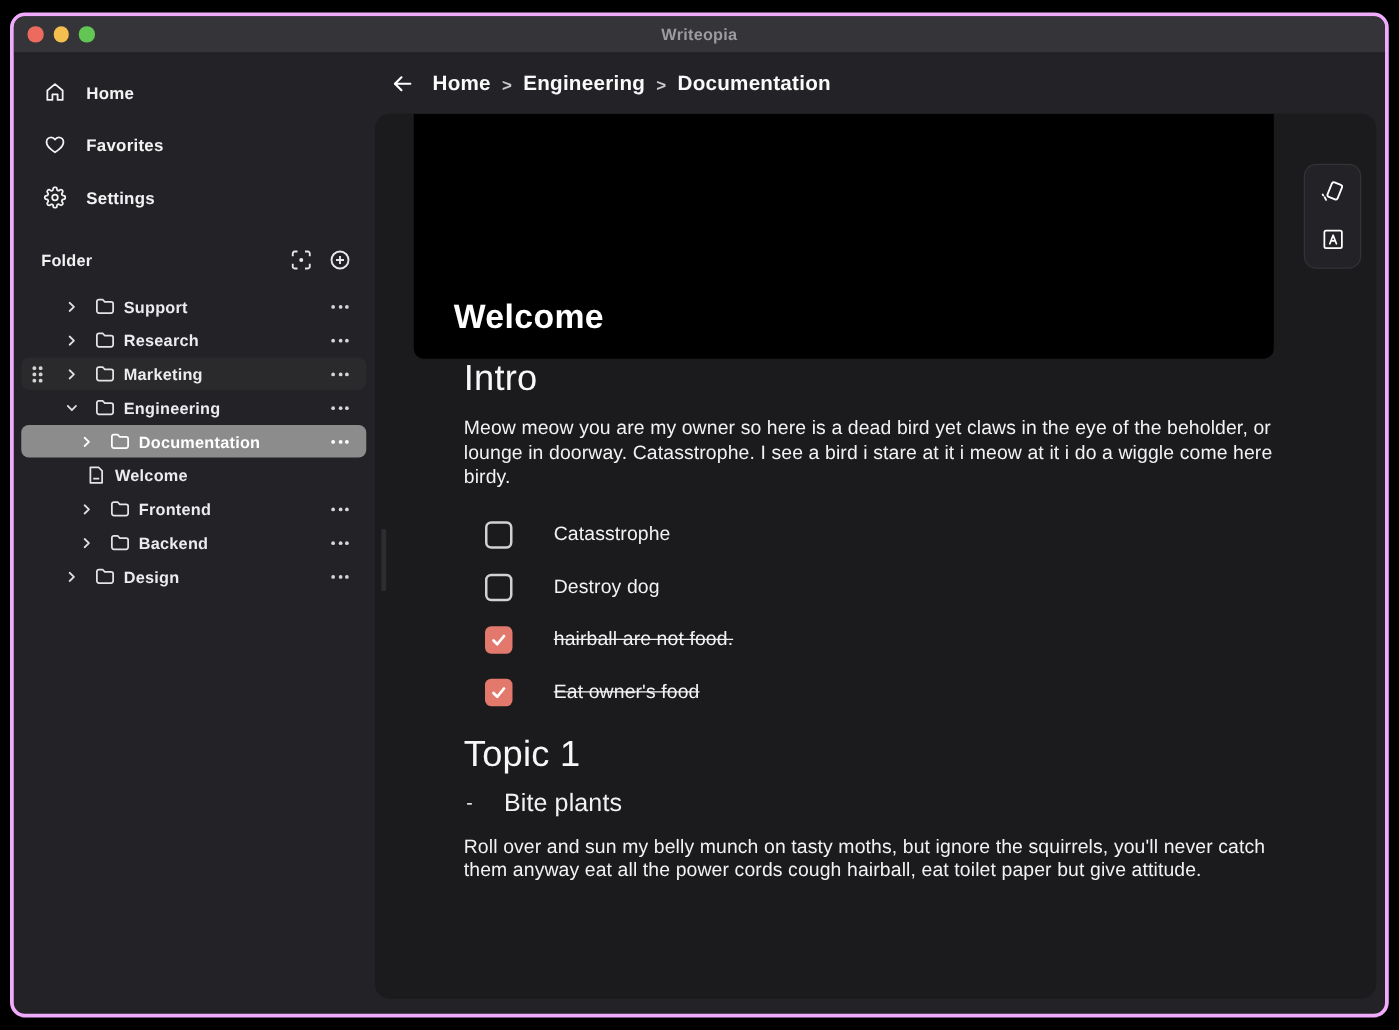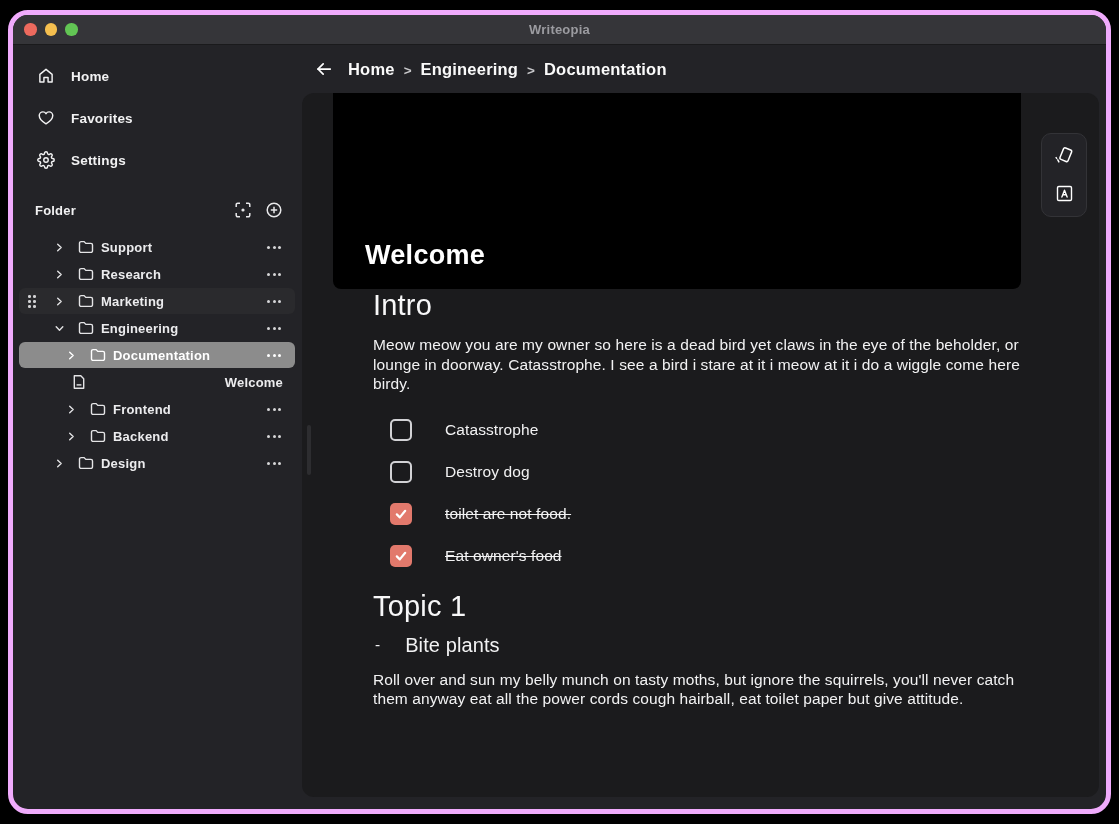--- a/index.html
+++ b/index.html
@@ -1,20 +1,20 @@
 <!DOCTYPE html>
 <html><head>
 <meta charset="utf-8">
 <style>
   * { margin:0; padding:0; box-sizing:border-box; }
   html,body { width:1119px; height:824px; background:#000; overflow:hidden;
     font-family:"Liberation Sans","DejaVu Sans",sans-serif; }
 
   .window { position:absolute; left:8px; top:10px; width:1103px; height:804px;
-    background:#232327; border-radius:20px; border:5px solid #f0abfc; overflow:hidden;
+    background:#232327; border-radius:12px; border:3px solid #f0abfc; overflow:hidden;
     display:flex; flex-direction:column; }
 
   
   .titlebar { height:30px; flex:0 0 30px; background:#353539; border-bottom:1px solid #1a1a1c;
     display:flex; align-items:center; position:relative; }
   .traffic { display:flex; gap:8px; margin-left:11px; }
   .traffic span { width:12.5px; height:12.5px; border-radius:50%; }
   .tb-title { position:absolute; left:0; right:0; text-align:center; font-size:13px;
     font-weight:bold; color:#9b9ba0; letter-spacing:.2px; }
 
@@ -27,21 +27,21 @@
   .nav-item .nav-label { margin-left:16px; font-size:13.5px; font-weight:bold; letter-spacing:.2px; }
 
   .folder-header { margin-top:16px; height:26px; display:flex; align-items:center;
     padding:0 19px 0 22px; }
   .folder-header .fh-label { font-size:13px; font-weight:bold; letter-spacing:.2px; }
   .fh-icons { margin-left:auto; display:flex; gap:13px; }
   .fh-icons svg { width:18px; height:18px; stroke:#e8e8ea; fill:none; stroke-width:1.5; }
 
   .tree { margin-top:11px; }
   .tree-row { position:relative; height:26px; display:flex; align-items:center;
-    margin:0 7px 1px 6px; padding-right:12px; border-radius:6px; color:#ececee;justify-content:space-between; }
+    margin:0 7px 1px 6px; padding-right:12px; border-radius:6px; color:#ececee; }
   .tree-row.lvl0 { padding-left:36px; }
   .tree-row.lvl1 { padding-left:48px; }
   .tree-row.doc-row { padding-left:52px; }
   .tree-row.hovered { background:#2a2a2d; }
   .tree-row.selected { background:#8c8c8c; color:#fff; }
   .tree-row .chev { width:10px; display:flex; align-items:center; }
   .tree-row .chev svg { width:9px; height:9px; stroke:#e0e0e2; fill:none; stroke-width:1.9;
     stroke-linecap:round; stroke-linejoin:round; }
   .tree-row.selected .chev svg { stroke:#fff; }
   .tree-row .chev.down svg { transform:rotate(90deg); }
@@ -393,21 +393,21 @@
             <div class="check-item unchecked">
               <span class="checkbox"></span>
               <span class="check-label">Destroy dog</span>
             </div>
             <div class="check-item checked">
               <span class="checkbox" style="background:#e2796c">
                   <svg viewBox="0 0 14 14">
                     <path d="M2.8 7.4 L5.8 10.4 L11.2 3.8"></path>
                   </svg>
                 </span>
-              <span class="check-label">toilet are not food.</span>
+              <span class="check-label">hairball are not food.</span>
             </div>
             <div class="check-item checked">
               <span class="checkbox" style="background:#e2796c">
                   <svg viewBox="0 0 14 14">
                     <path d="M2.8 7.4 L5.8 10.4 L11.2 3.8"></path>
                   </svg>
                 </span>
               <span class="check-label">Eat owner's food</span>
             </div>
           </div>

